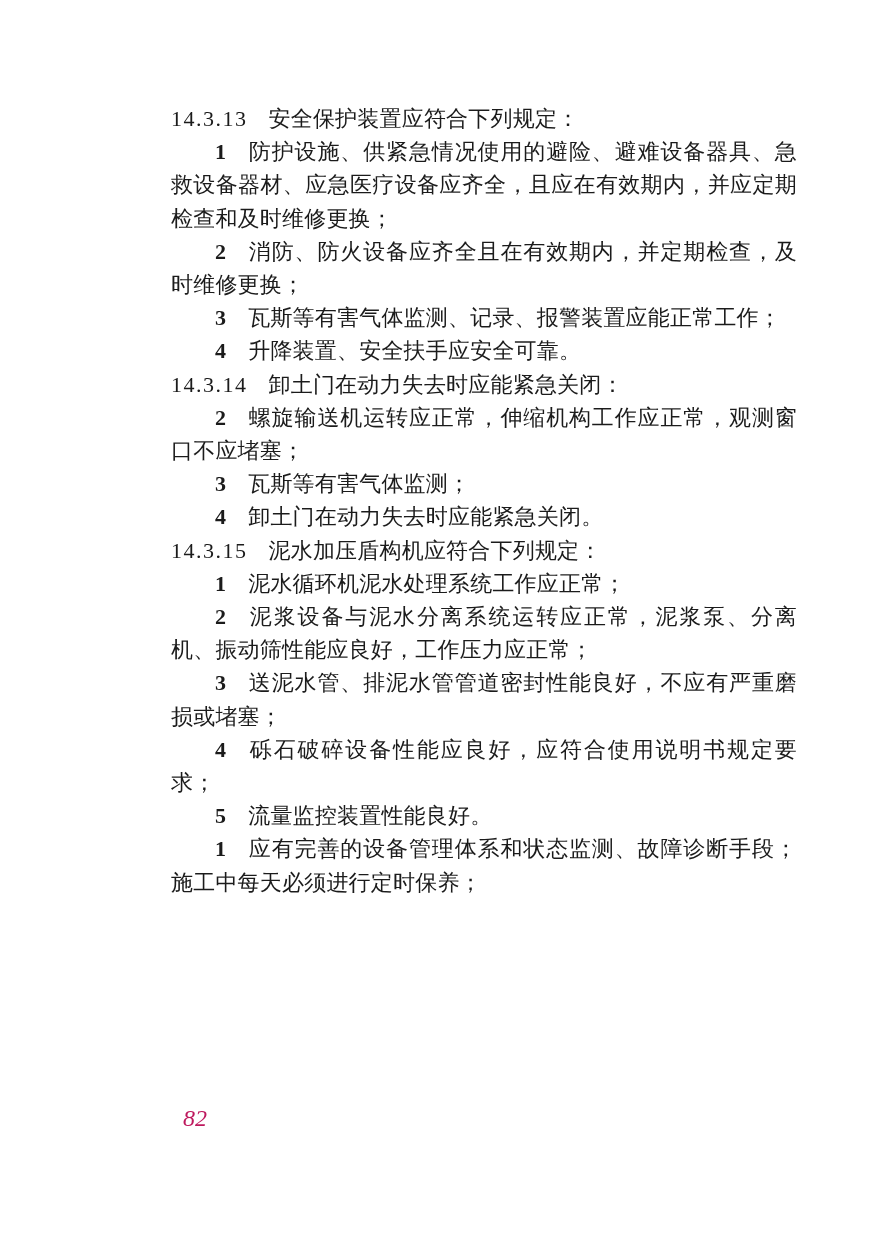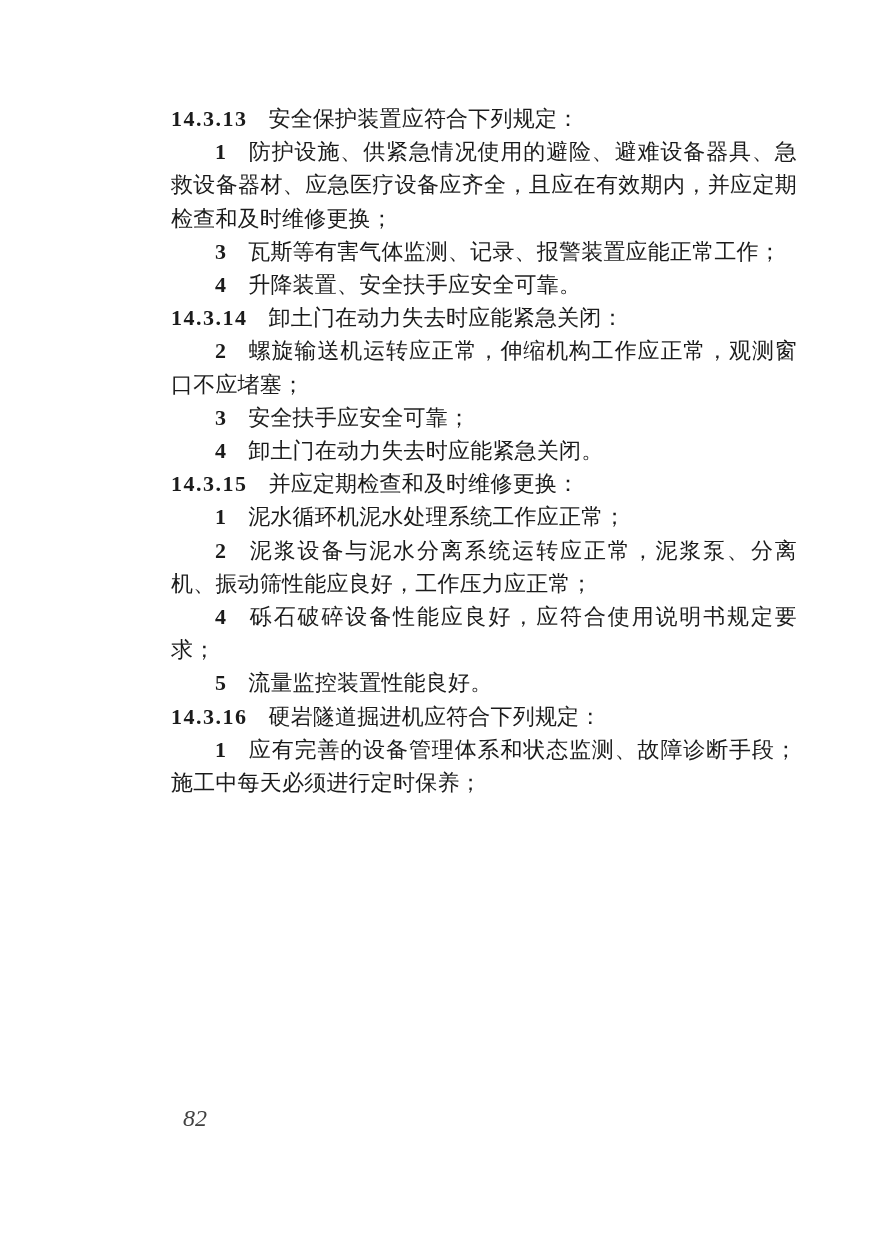--- a/index.html
+++ b/index.html
@@ -21,88 +21,91 @@
   .page-body p {
     margin: 0;
     font-size: 22px;
     line-height: 33.2px;
     text-align: justify;
     letter-spacing: 0.2px;
   }
   p.clause-head { text-indent: 0; }
   p.item { text-indent: 2em; }
   .clause-num {
-    font-weight: bold;
+    font-weight: normal;
     letter-spacing: 1.5px;
     margin-right: 21px;
     font-family: "Liberation Serif", "DejaVu Serif", serif;
   }
   .item-num {
     font-weight: bold;
     margin-right: 22px;
   }
   .page-num {
     position: absolute;
     left: 183px;
     top: 1103px;
     font-size: 24px;
     font-style: italic;
     line-height: 30px;
-    color: #404040;
+    color: #be185d;
   }
 </style>
 </head>
 <body>
 
 <div class="page-body">
 
   <p class="clause-head">
     <span class="clause-num">14.3.13</span><span class="clause-title">安全保护装置应符合下列规定：</span>
   </p>
   <p class="item">
     <span class="item-num">1</span><span class="item-text">防护设施、供紧急情况使用的避险、避难设备器具、急救设备器材、应急医疗设备应齐全，且应在有效期内，并应定期检查和及时维修更换；</span>
+  </p>
+  <p class="item">
+    <span class="item-num">2</span><span class="item-text">消防、防火设备应齐全且在有效期内，并定期检查，及时维修更换；</span>
   </p>
   <p class="item">
     <span class="item-num">3</span><span class="item-text">瓦斯等有害气体监测、记录、报警装置应能正常工作；</span>
   </p>
   <p class="item">
     <span class="item-num">4</span><span class="item-text">升降装置、安全扶手应安全可靠。</span>
   </p>
 
   <p class="clause-head">
     <span class="clause-num">14.3.14</span><span class="clause-title">卸土门在动力失去时应能紧急关闭：</span>
   </p>
   <p class="item">
     <span class="item-num">2</span><span class="item-text">螺旋输送机运转应正常，伸缩机构工作应正常，观测窗口不应堵塞；</span>
   </p>
   <p class="item">
-    <span class="item-num">3</span><span class="item-text">安全扶手应安全可靠；</span>
+    <span class="item-num">3</span><span class="item-text">瓦斯等有害气体监测；</span>
   </p>
   <p class="item">
     <span class="item-num">4</span><span class="item-text">卸土门在动力失去时应能紧急关闭。</span>
   </p>
 
   <p class="clause-head">
-    <span class="clause-num">14.3.15</span><span class="clause-title">并应定期检查和及时维修更换：</span>
+    <span class="clause-num">14.3.15</span><span class="clause-title">泥水加压盾构机应符合下列规定：</span>
   </p>
   <p class="item">
     <span class="item-num">1</span><span class="item-text">泥水循环机泥水处理系统工作应正常；</span>
   </p>
   <p class="item">
     <span class="item-num">2</span><span class="item-text">泥浆设备与泥水分离系统运转应正常，泥浆泵、分离机、振动筛性能应良好，工作压力应正常；</span>
   </p>
   <p class="item">
+    <span class="item-num">3</span><span class="item-text">送泥水管、排泥水管管道密封性能良好，不应有严重磨损或堵塞；</span>
+  </p>
+  <p class="item">
     <span class="item-num">4</span><span class="item-text">砾石破碎设备性能应良好，应符合使用说明书规定要求；</span>
   </p>
   <p class="item">
     <span class="item-num">5</span><span class="item-text">流量监控装置性能良好。</span>
   </p>
 
-  <p class="clause-head">
-    <span class="clause-num">14.3.16</span><span class="clause-title">硬岩隧道掘进机应符合下列规定：</span>
-  </p>
   <p class="item">
     <span class="item-num">1</span><span class="item-text">应有完善的设备管理体系和状态监测、故障诊断手段；施工中每天必须进行定时保养；</span>
   </p>
 
 </div>
 
 <div class="page-num">82</div>
 
 </body></html>

